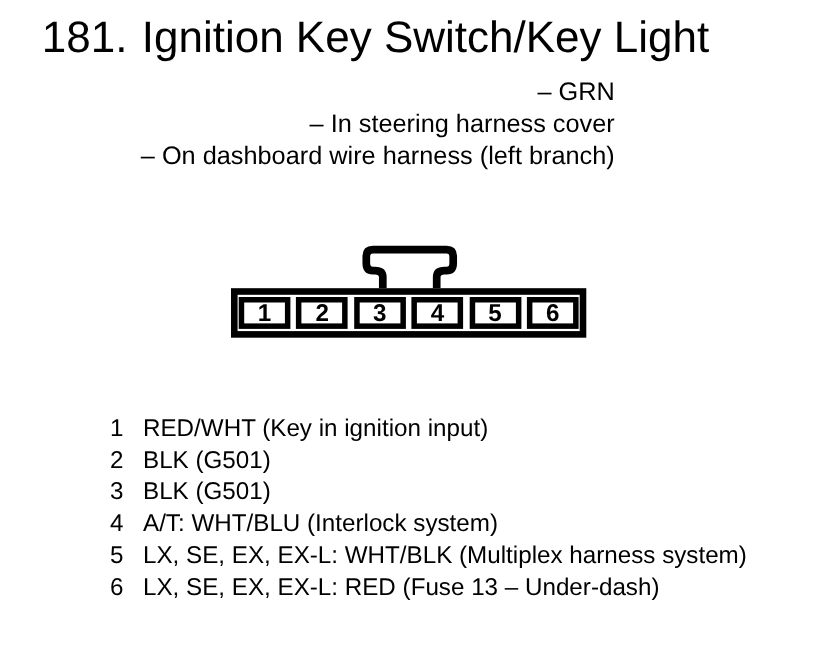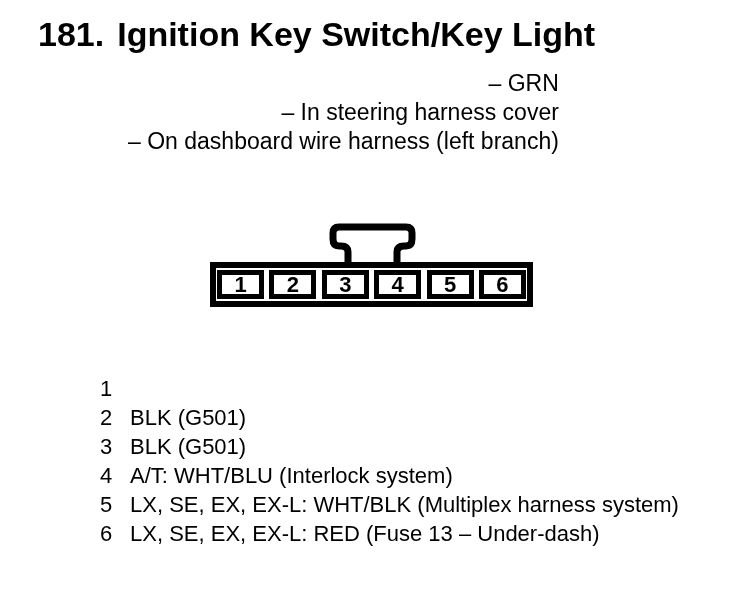--- a/index.html
+++ b/index.html
@@ -10,23 +10,23 @@
     width: 752px;
     height: 592px;
     background: #ffffff;
     color: #000000;
     overflow: hidden;
   }
   .heading {
     position: absolute;
     left: 38px;
     top: 13px;
-    font-size: 34px;
+    font-size: 40px;
     line-height: 42px;
-    font-weight: bold;
+    font-weight: normal;
     white-space: nowrap;
   }
   .heading .num { margin-right: 13px; }
   .notes {
     position: absolute;
     left: 128px;
     top: 69px;
     font-size: 23px;
     line-height: 29px;
     white-space: nowrap;
@@ -113,20 +113,21 @@
         <span>5</span>
       </div>
     <div class="pin-box">
         <span>6</span>
       </div>
   </div>
 
   <div class="pinout">
     <div class="pin-row">
       <span class="pnum">1</span>
+      <span class="pdesc">RED/WHT (Key in ignition input)</span>
     </div>
     <div class="pin-row">
       <span class="pnum">2</span>
       <span class="pdesc">BLK (G501)</span>
     </div>
     <div class="pin-row">
       <span class="pnum">3</span>
       <span class="pdesc">BLK (G501)</span>
     </div>
     <div class="pin-row">

